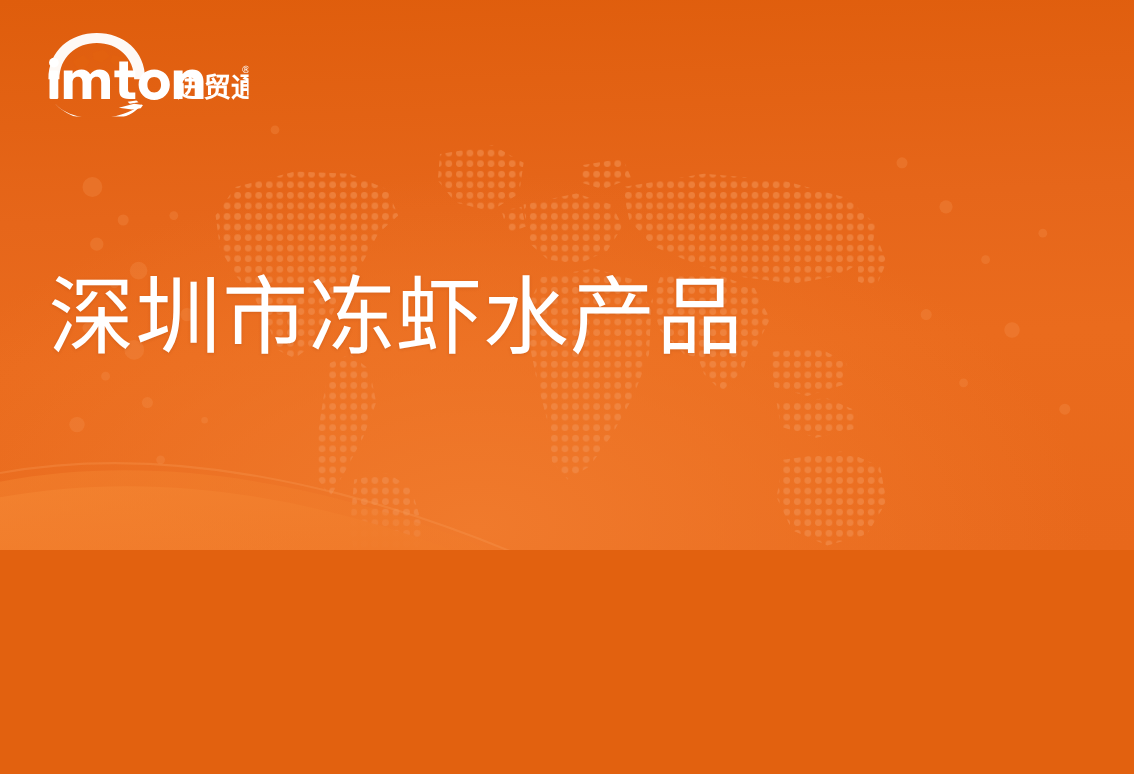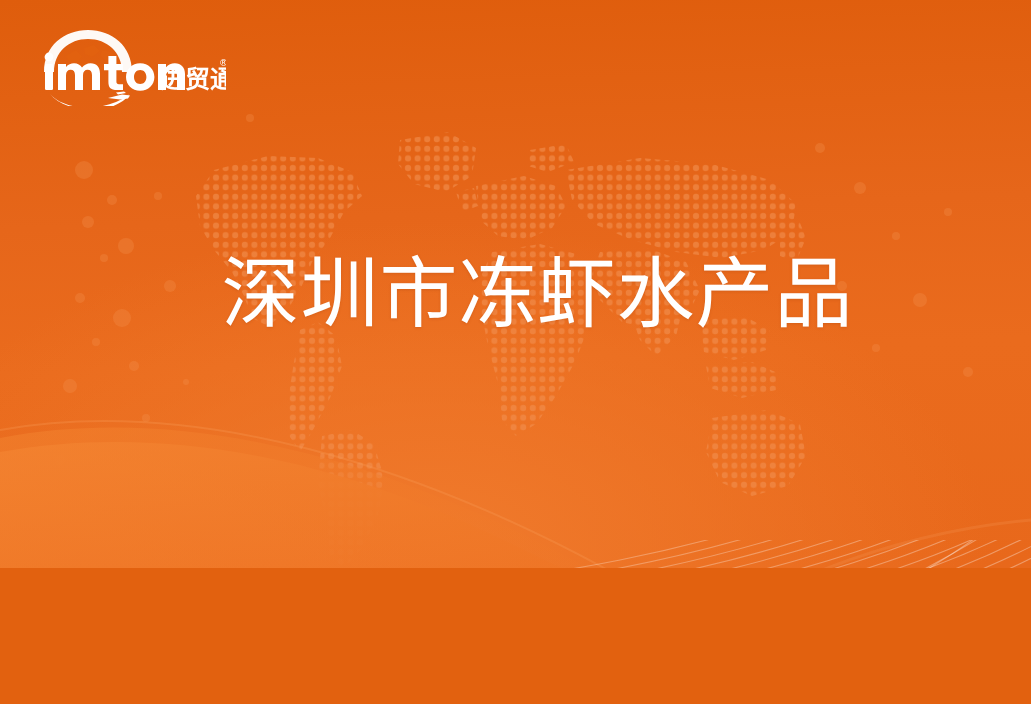--- a/index.html
+++ b/index.html
@@ -8,21 +8,21 @@
   html, body {
     width:1031px; height:704px;
     overflow:hidden;
     background:#e2610f;
     font-family:"Liberation Sans","DejaVu Sans",sans-serif;
   }
 
   .banner {
     position:relative;
     width:1031px;
-    height:568px;
+    height:500px;
     overflow:hidden;
     background:#e2610f;
     background-image:
       radial-gradient(ellipse 900px 520px at 42% 96%, #f07a2c 0%, rgba(240,122,44,0) 62%),
       linear-gradient(178deg, #df5d0c 0%, #e6661a 38%, #ea6b1d 62%, #e8681b 100%);
   }
 
   
   .bg-layer { position:absolute; inset:0; pointer-events:none; }
 
@@ -38,23 +38,22 @@
     z-index:10;
     width:190px; height:80px;
   }
 
   
   .headline {
     position:absolute;
     left:0; right:0;
     top:232px;
     z-index:9;
-    text-align:center;
     color:#ffffff;
-    font-family:Liberation Serif, serif;
+    font-family:Liberation Mono, monospace;
     letter-spacing:1px;
     line-height:1.62;
     text-shadow:0 1px 3px rgba(120,45,0,.18);
     padding-left:44px;
   }
   .headline-line {
     display:block;
     font-size:78px;
     font-weight:400;
     white-space:nowrap;

